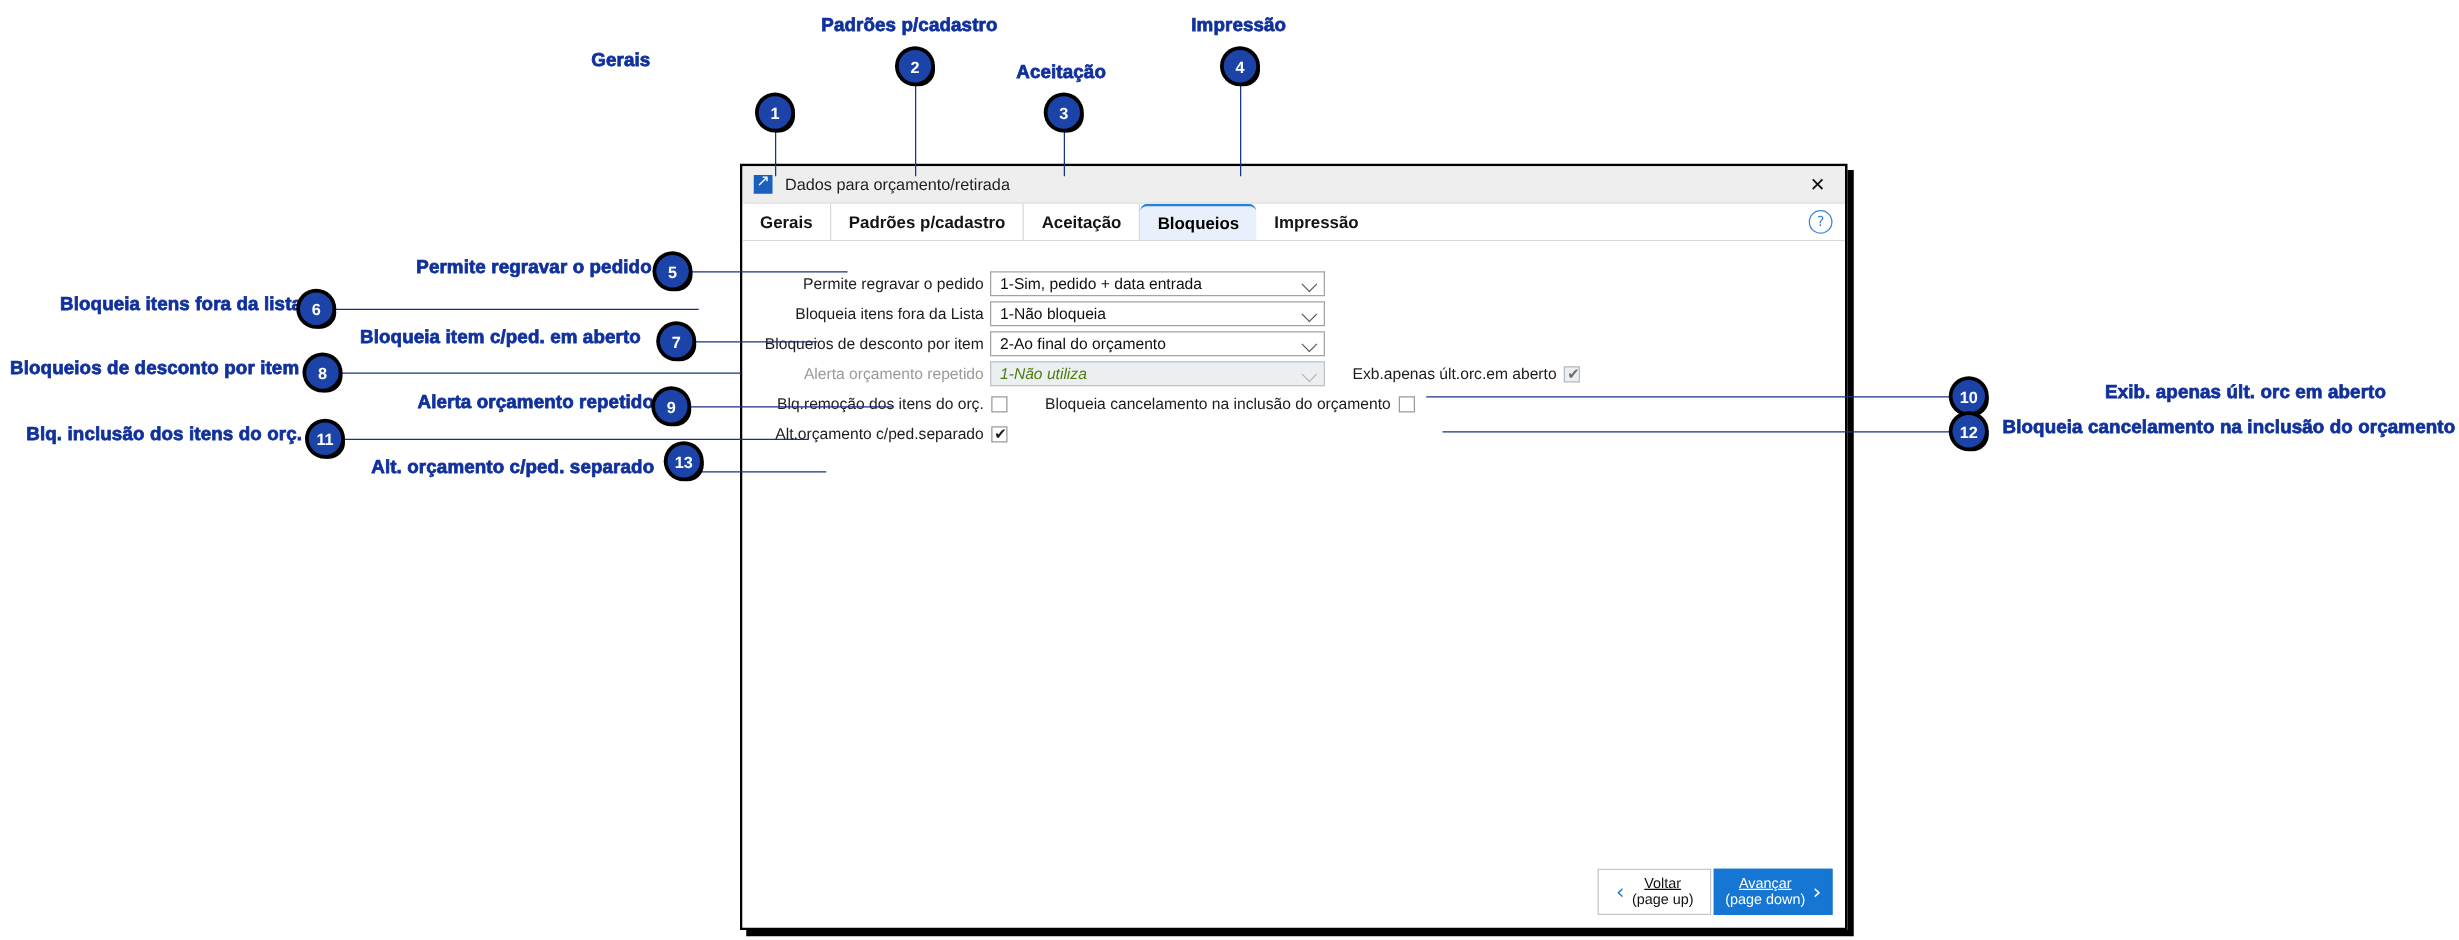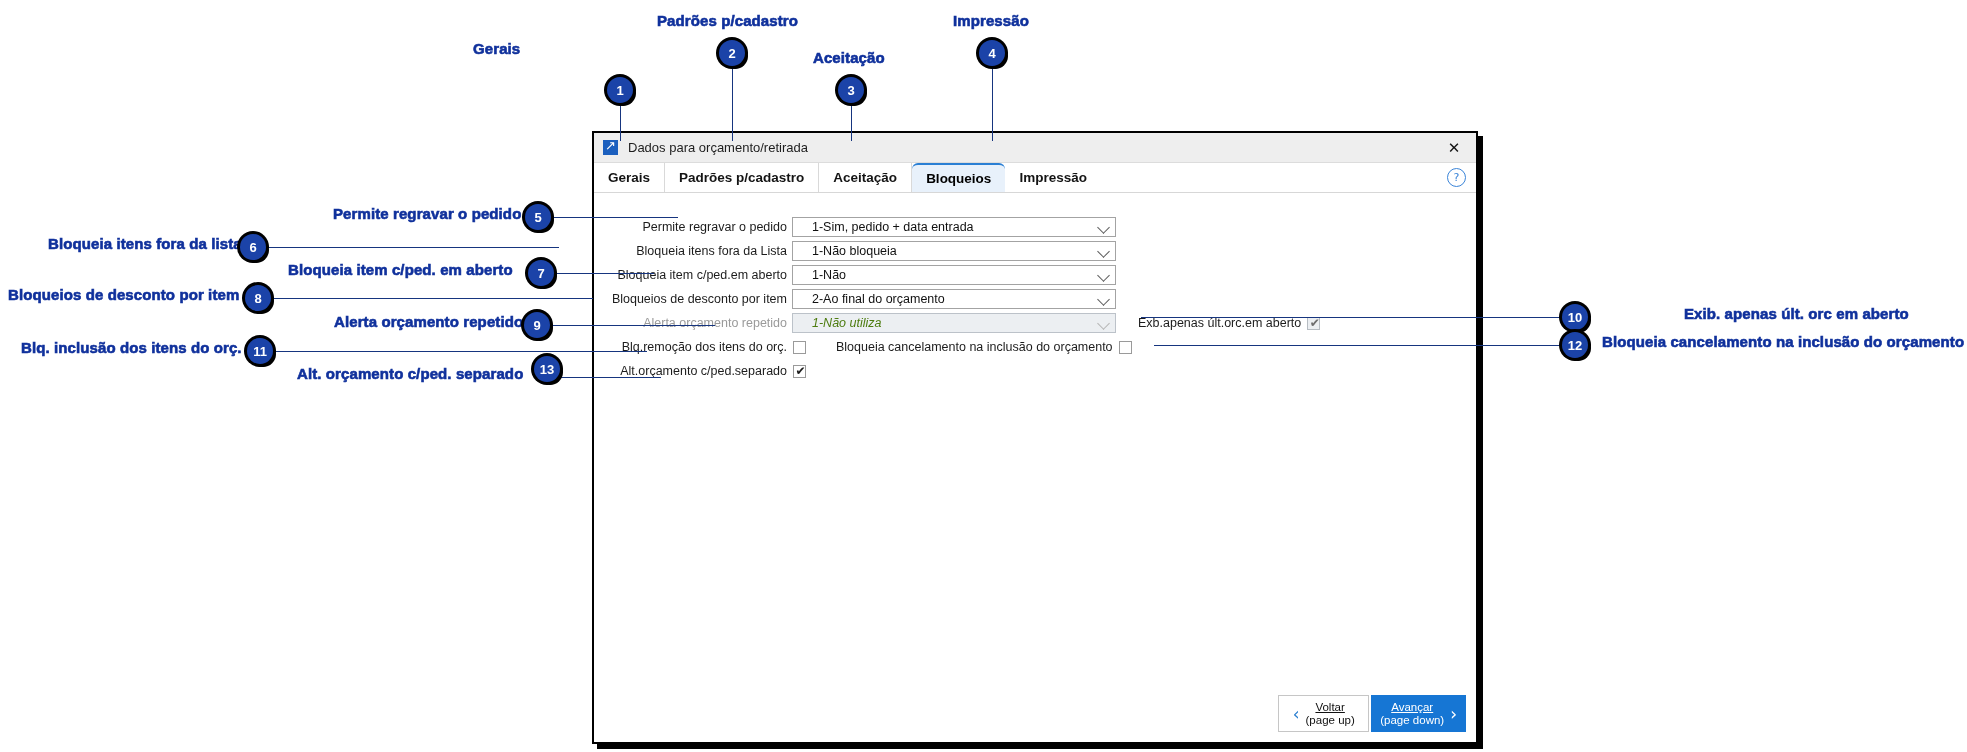--- a/index.html
+++ b/index.html
@@ -120,26 +120,26 @@
   .lbl{
     width:198px;
     text-align:right;
     font-size:12.5px;color:#1c1c1c;
     padding-right:5px;
     box-sizing:border-box;
     flex:0 0 auto;
   }
   .lbl.dim{color:#9a9a9a;}
   .combo{
-    width:324px;height:20px;
+    width:268px;height:20px;
     border:1px solid #a3a3a3;
     background:#ffffff;
     display:flex;align-items:center;
     font-size:12.5px;color:#101010;
-    padding-left:19px;
+    padding-left:7px;
     box-sizing:border-box;
     flex:0 0 auto;
     position:relative;
   }
   .combo.disabled{background:#eceff2;border-color:#bcc2c9;color:#4d7c0f;font-style:italic;}
   .combo .caret{
     position:absolute;right:7px;top:5px;
     width:8px;height:8px;
     border-right:1.4px solid #5a5a5a;
     border-bottom:1.4px solid #5a5a5a;
@@ -225,27 +225,20 @@
     </div>
 
     <div class="row">
       <div class="lbl">Bloqueia itens fora da Lista</div>
       <div class="combo">
         <span>1-Não bloqueia</span>
         <span class="caret"></span>
       </div>
     </div>
 
-    <div class="row">
-      <div class="lbl">Bloqueia item c/ped.em aberto</div>
-      <div class="combo">
-        <span>1-Não</span>
-        <span class="caret"></span>
-      </div>
-    </div>
 
     <div class="row">
       <div class="lbl">Bloqueios de desconto por item</div>
       <div class="combo">
         <span>2-Ao final do orçamento</span>
         <span class="caret"></span>
       </div>
     </div>
 
     <div class="row">

